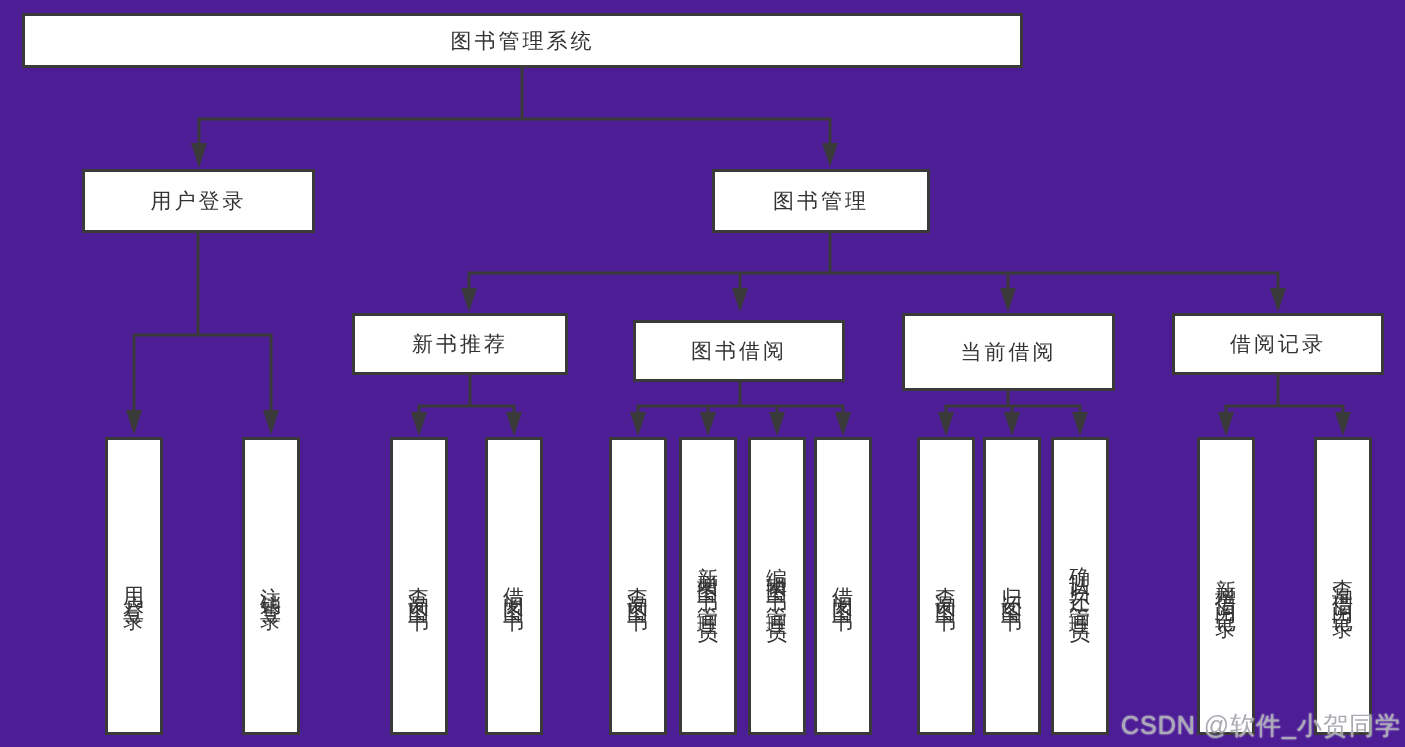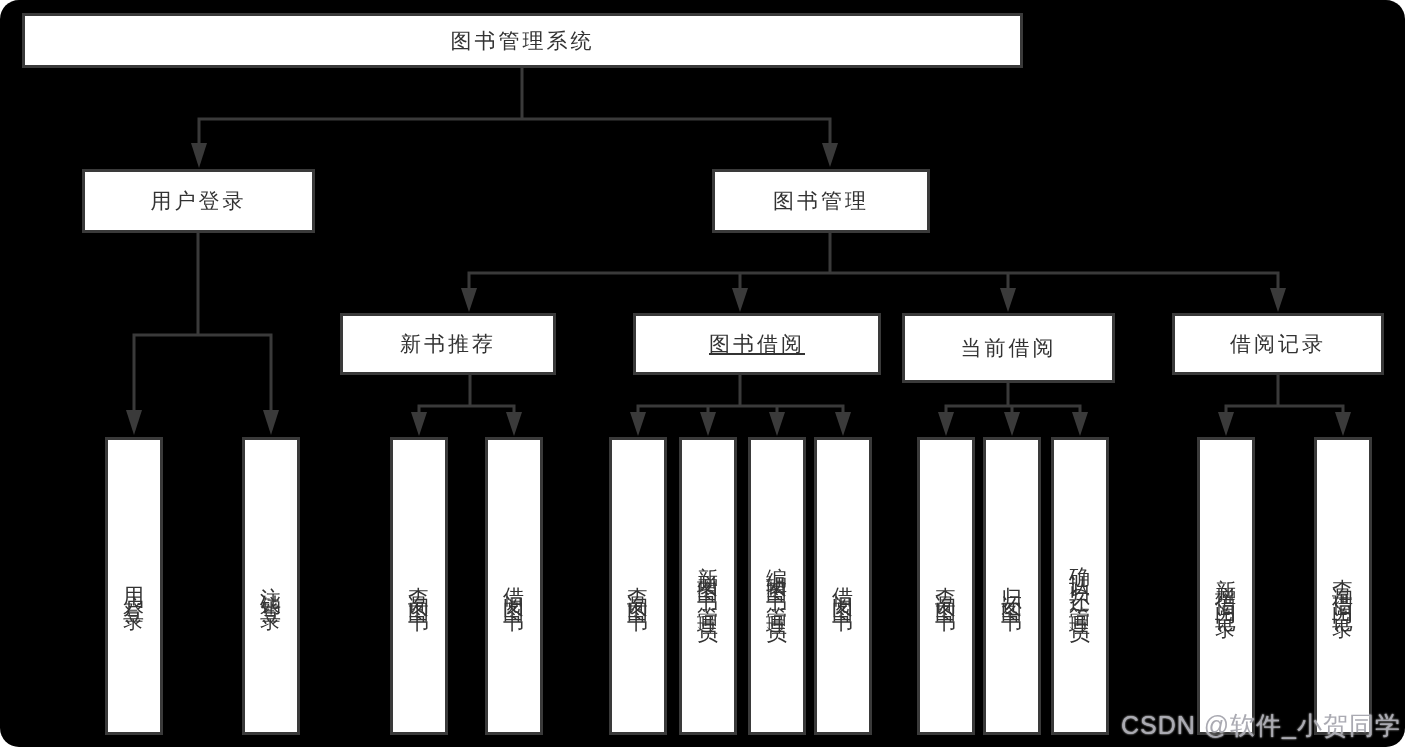--- a/index.html
+++ b/index.html
@@ -5,23 +5,22 @@
   html, body {
     margin: 0;
     padding: 0;
     background: #ffffff;
     font-family: "Liberation Sans", sans-serif;
   }
   #canvas {
     position: relative;
     width: 1405px;
     height: 747px;
-    background: #000000;
+    background: #4c1d95;
     overflow: hidden;
-    border-radius: 19px;
   }
   #wires {
     position: absolute;
     left: 0;
     top: 0;
     width: 1405px;
     height: 747px;
   }
   .node {
     position: absolute;
@@ -124,27 +123,27 @@
     <span>图书管理系统</span>
   </div>
 
   <div class="node" style="left:82px; top:169px; width:233px; height:64px;">
     <span>用户登录</span>
   </div>
   <div class="node" style="left:712px; top:169px; width:218px; height:64px;">
     <span>图书管理</span>
   </div>
 
-  <div class="node" style="left:340px; top:313px; width:216px; height:62px;">
+  <div class="node" style="left:352px; top:313px; width:216px; height:62px;">
     <span>新书推荐</span>
   </div>
-  <div class="node" style="left:633px; top:313px; width:248px; height:62px;text-decoration:underline;">
+  <div class="node" style="left:633px; top:320px; width:212px; height:62px;">
     <span>图书借阅</span>
   </div>
-  <div class="node" style="left:902px; top:313px; width:213px; height:70px;">
+  <div class="node" style="left:902px; top:313px; width:213px; height:78px;">
     <span>当前借阅</span>
   </div>
   <div class="node" style="left:1172px; top:313px; width:212px; height:62px;">
     <span>借阅记录</span>
   </div>
 
   <div class="vnode" style="left:105px;">
     <span class="vtext">用户登录</span>
   </div>
   <div class="vnode" style="left:242px;">

